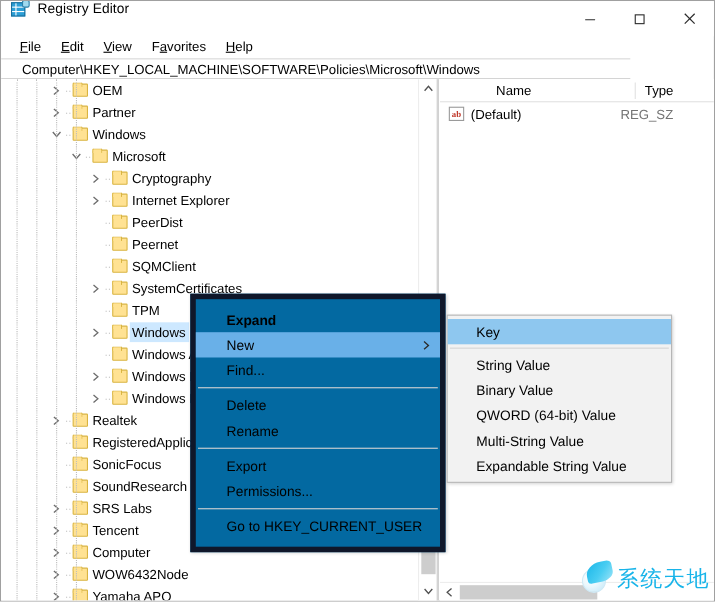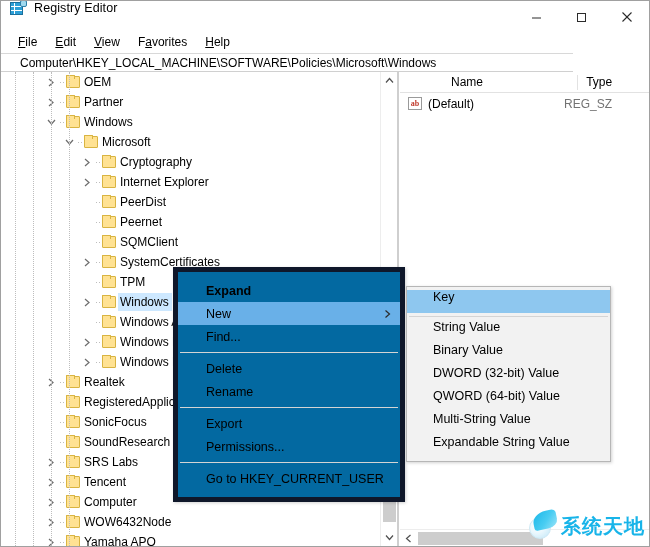--- a/index.html
+++ b/index.html
@@ -222,21 +222,21 @@
 
   
   .submenu {
     position: absolute; left: 405px; top: 285px; width: 205px;
     background: #f2f2f2; border: 1px solid #b6b6b6;
     box-shadow: 1px 1px 3px rgba(0,0,0,0.18);
     padding: 3px 0;
     z-index: 60;
   }
   .subitem {
-    height: 23px; display: flex; 
+    height: 23px; display: flex; align-items: center;
     padding-left: 26px; font-size: 12.5px; color: #000000;
     white-space: nowrap;
   }
   .subitem.hl { background: #8ec7ef; }
   .subsep { height: 1px; background: #d4d4d4; margin: 3px 2px; }
 
   
   .watermark {
     position: absolute; right: 4px; bottom: 3px; height: 34px;
     display: flex; align-items: center; z-index: 80;
@@ -251,21 +251,21 @@
     background: radial-gradient(circle at 35% 35%, #ffffff 0%, #eaf7fd 45%, #bfe6f7 100%);
     border: 1px solid #cfe9f5;
   }
   .wm-logo .swoosh {
     position: absolute; left: 6px; top: 0px; width: 24px; height: 18px;
     background: linear-gradient(135deg, #19b6e8 0%, #49cdf2 55%, #9ee4f8 100%);
     border-radius: 60% 20% 45% 15%;
     transform: rotate(-12deg);
   }
   .wm-text {
-    font-size: 20px; font-weight: bold; color: #18b4e9;
+    font-size: 20px; font-weight: normal; color: #18b4e9;
     font-family: "DejaVu Sans", sans-serif;
     letter-spacing: 1px;
     text-shadow: 0 1px 0 rgba(255,255,255,.7);
   }
 </style>
 </head>
 <body>
 
 <div id="app">
 
@@ -702,23 +702,20 @@
         <span>Key</span>
       </div>
       <div class="subsep"></div>
       <div class="subitem">
         <span>String Value</span>
       </div>
       <div class="subitem">
         <span>Binary Value</span>
       </div>
       <div class="subitem">
-        <span>DWORD (32-bit) Value</span>
-      </div>
-      <div class="subitem">
         <span>QWORD (64-bit) Value</span>
       </div>
       <div class="subitem">
         <span>Multi-String Value</span>
       </div>
       <div class="subitem">
         <span>Expandable String Value</span>
       </div>
     </div>
 

